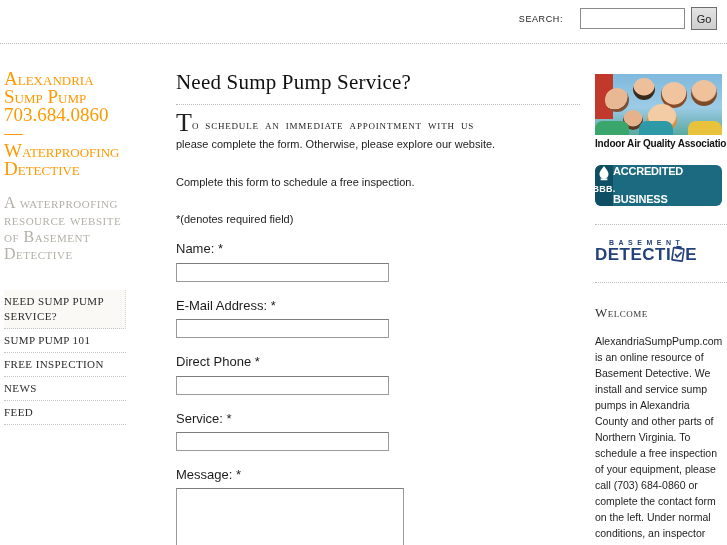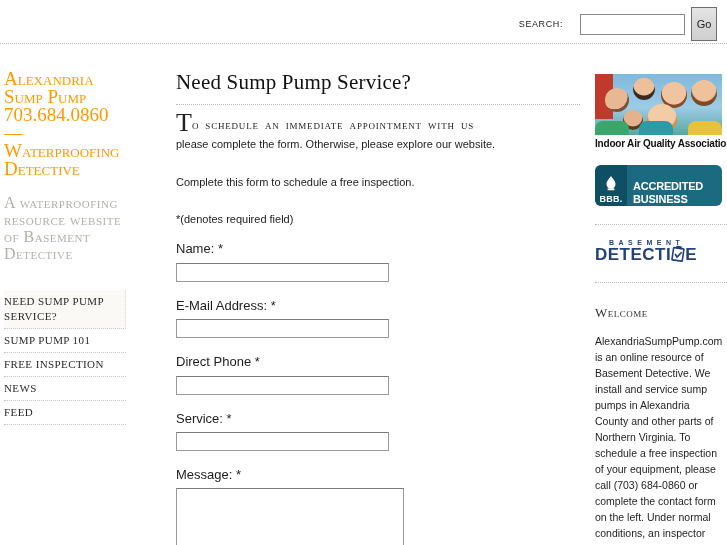--- a/index.html
+++ b/index.html
@@ -4,21 +4,21 @@
 <style>
   * { margin: 0; padding: 0; box-sizing: border-box; }
   html, body { width: 727px; height: 545px; overflow: hidden; background: #fff; }
   body { font-family: "Liberation Sans", sans-serif; color: #222; }
 
   
   .header { position: relative; height: 44px; border-bottom: 1px dotted #b9b9b9; }
   .search { position: absolute; right: 10px; top: 7px; display: flex; align-items: center; }
   .search-label { font-size: 9px; letter-spacing: .6px; color: #222; margin-right: 17px; }
   .search-input { width: 105px; height: 21px; border: 1px solid #8a8a8a; background: #fff; font-size: 11px; padding: 0 3px; }
-  .search-btn { margin-left: 6px; width: 26px; height: 34px; background: linear-gradient(#e3e3e3, #cfcfcf); border: 1px solid #6e6e6e; font-size: 11px; color: #222; font-family: "Liberation Sans", sans-serif; cursor: pointer; }
+  .search-btn { margin-left: 6px; width: 26px; height: 23px; background: linear-gradient(#e3e3e3, #cfcfcf); border: 1px solid #6e6e6e; font-size: 11px; color: #222; font-family: "Liberation Sans", sans-serif; cursor: pointer; }
 
   
   .cols { display: flex; width: 727px; }
   .col-left  { width: 176px; padding: 26px 0 0 4px; }
   .col-main  { width: 404px; padding-top: 26px; }
   .col-right { width: 132px; margin-left: 15px; padding-top: 30px; }
 
   
   .site-logo { font-family: "Liberation Serif", serif; font-variant: small-caps; color: #ff9900; font-size: 19px; line-height: 18px; cursor: pointer; }
   .tagline { margin-top: 16px; width: 130px; font-family: "Liberation Serif", serif; font-variant: small-caps; font-size: 16px; line-height: 17px; letter-spacing: .5px; color: #b3b0a8; }
@@ -48,23 +48,23 @@
   .h2 { width: 22px; height: 22px; left: 38px; top: 4px;  background: radial-gradient(circle at 50% 30%, #edbf9a 55%, #3a2a1c 60%); }
   .h3 { width: 26px; height: 26px; left: 66px; top: 8px;  background: radial-gradient(circle at 50% 40%, #f0c49e 58%, #8a4b2a 62%); }
   .h4 { width: 30px; height: 30px; left: 52px; top: 30px; background: radial-gradient(circle at 50% 35%, #f3cba4 55%, #d8913c 62%); }
   .h5 { width: 20px; height: 20px; left: 28px; top: 36px; background: radial-gradient(circle at 50% 35%, #e6b28c 55%, #5b3a22 60%); }
   .h6 { width: 26px; height: 26px; left: 96px; top: 6px;  background: radial-gradient(circle at 50% 35%, #efc29c 55%, #7d4a28 62%); }
   .shirt { position: absolute; width: 34px; height: 14px; bottom: 0; border-radius: 8px 8px 0 0; }
   .s1 { left: 0; background: #3aa66b; } .s2 { left: 44px; background: #2e9aa8; } .s3 { right: 0; background: #e8c23a; }
   .iaqa-caption { font-size: 10px; font-weight: bold; color: #111; margin-top: 3px; letter-spacing: -0.2px; white-space: nowrap; }
 
   .bbb { margin-top: 16px; width: 127px; height: 41px; background: #1b6a80; border-radius: 6px; display: flex; overflow: hidden; }
-  .bbb-left { width: 32px; height: 41px; background: #0e4f63; border-radius: 6px 0 0 6px; display: flex; flex-direction: column; align-items: center; justify-content: flex-end; padding-bottom: 2px; }
+  .bbb-left { width: 18px; height: 41px; background: #0e4f63; border-radius: 6px 0 0 6px; display: flex; flex-direction: column; align-items: center; justify-content: flex-end; padding-bottom: 12px; }
   .bbb-acronym { color: #fff; font-size: 9px; font-weight: bold; letter-spacing: .3px; line-height: 10px; }
-  .bbb-right { flex: 1; display: flex; flex-direction: column; justify-content: flex-end; padding-left: 6px; }
+  .bbb-right { flex: 1; display: flex; flex-direction: column; justify-content: space-between; padding-left: 0; }
   .bbb-line { color: #fff; font-size: 11px; font-weight: bold; line-height: 13px; letter-spacing: -0.2px; }
 
   .divider { border-top: 1px dotted #bdbdbd; margin-top: 18px; }
 
   .bd-logo { margin-top: 14px; color: #23417a; cursor: pointer; }
   .bd-top { font-size: 7px; font-weight: bold; letter-spacing: 4.5px; margin-left: 14px; }
   .bd-main { display: flex; align-items: center; font-size: 17px; font-weight: bold; letter-spacing: .5px; line-height: 18px; }
   .bd-main svg { margin: -3px -1px 0 0; }
 
   .welcome-h { margin-top: 22px; font-family: "Liberation Serif", serif; font-variant: small-caps; font-size: 13px; color: #333; letter-spacing: .5px; }

